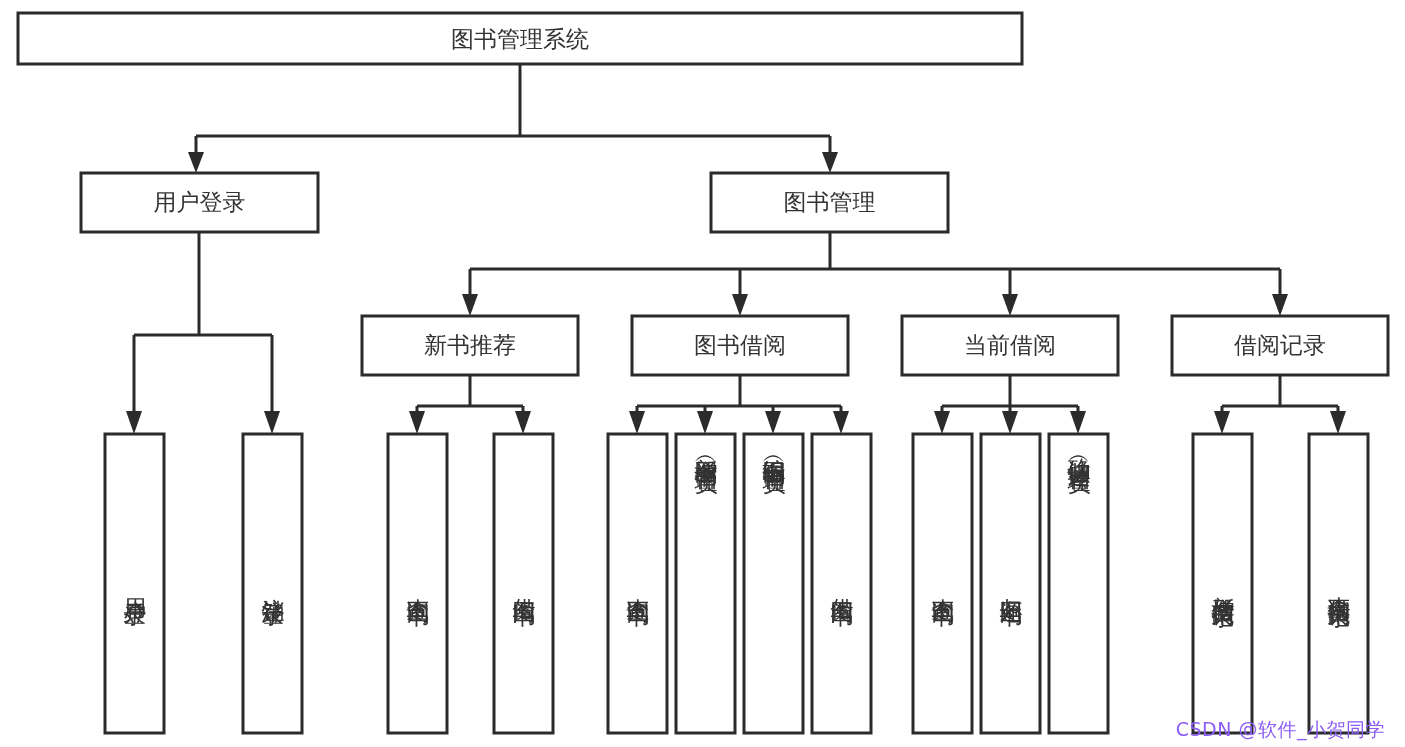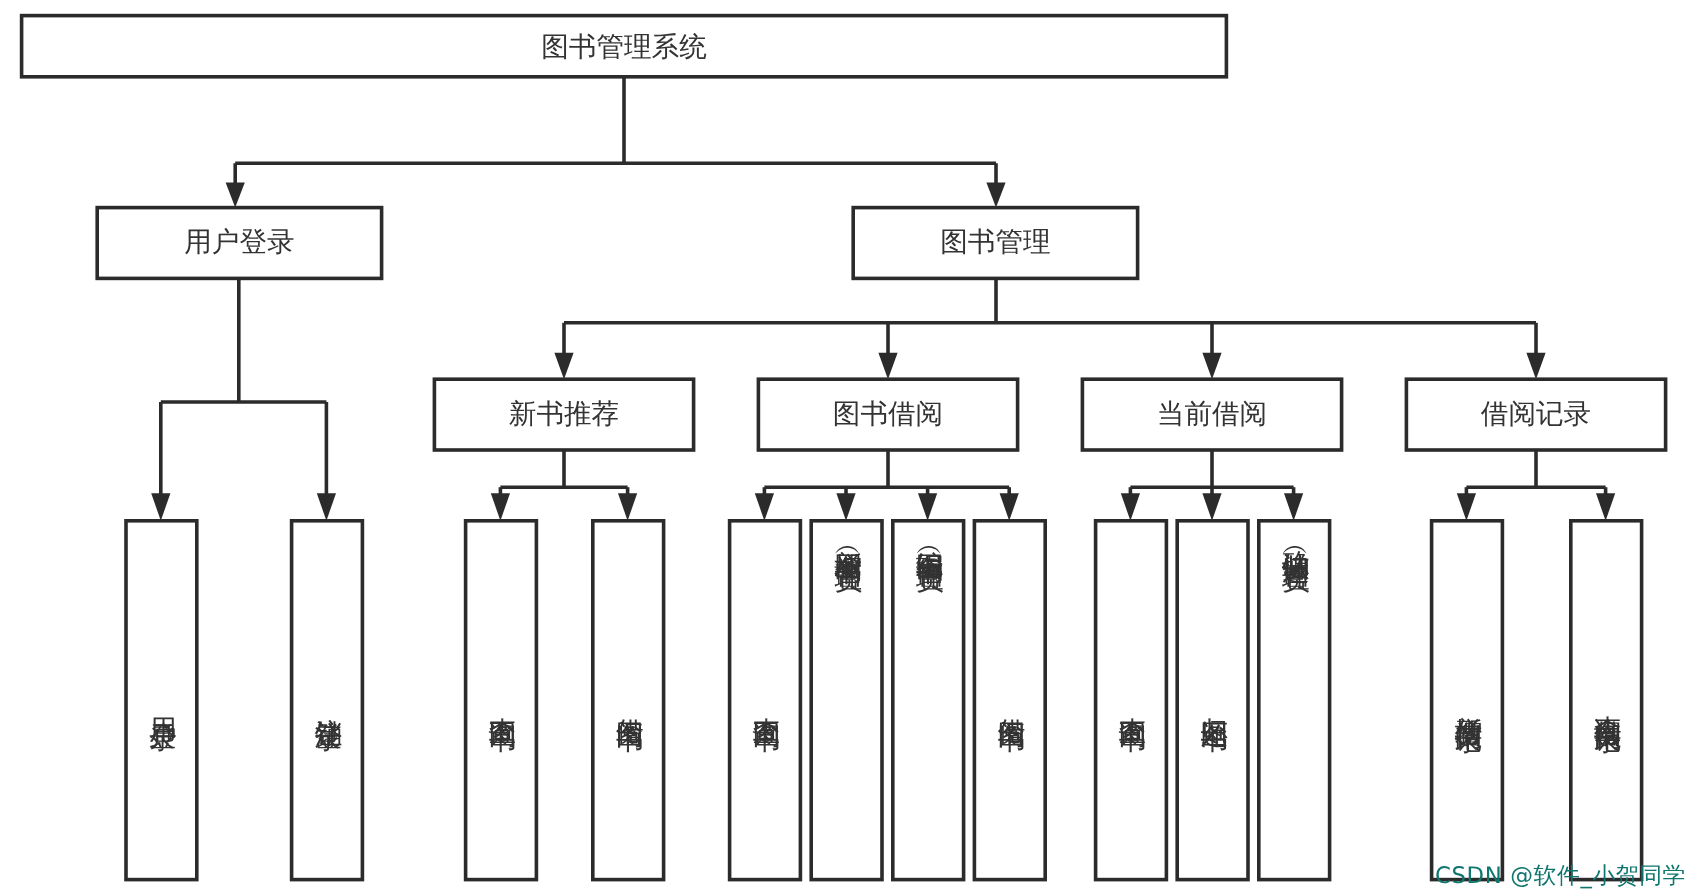--- a/index.html
+++ b/index.html
@@ -25,23 +25,23 @@
   .vert-text{
     writing-mode:vertical-rl;
     text-orientation:upright;
     font-family:"DejaVu Sans","Liberation Sans",sans-serif;
     font-size:23px;line-height:1.12;color:#333333;
     letter-spacing:2px;
     white-space:nowrap;
     text-align:center;
   }
   .watermark{
-    position:absolute;right:0;bottom:4px;
-    font-family:"DejaVu Sans","Liberation Sans",sans-serif;
-    font-size:19px;color:#0f766e;white-space:nowrap;
+    position:absolute;right:20px;bottom:4px;
+    font-family:"DejaVu Sans","Liberation Sans",sans-serif;
+    font-size:19px;color:#8b5cf6;white-space:nowrap;
     letter-spacing:0.5px;
   }
 </style>
 </head>
 <body>
 
 <div id="diagram-root">
 
   <svg id="tree" viewBox="0 0 1405 747">
     <defs>

